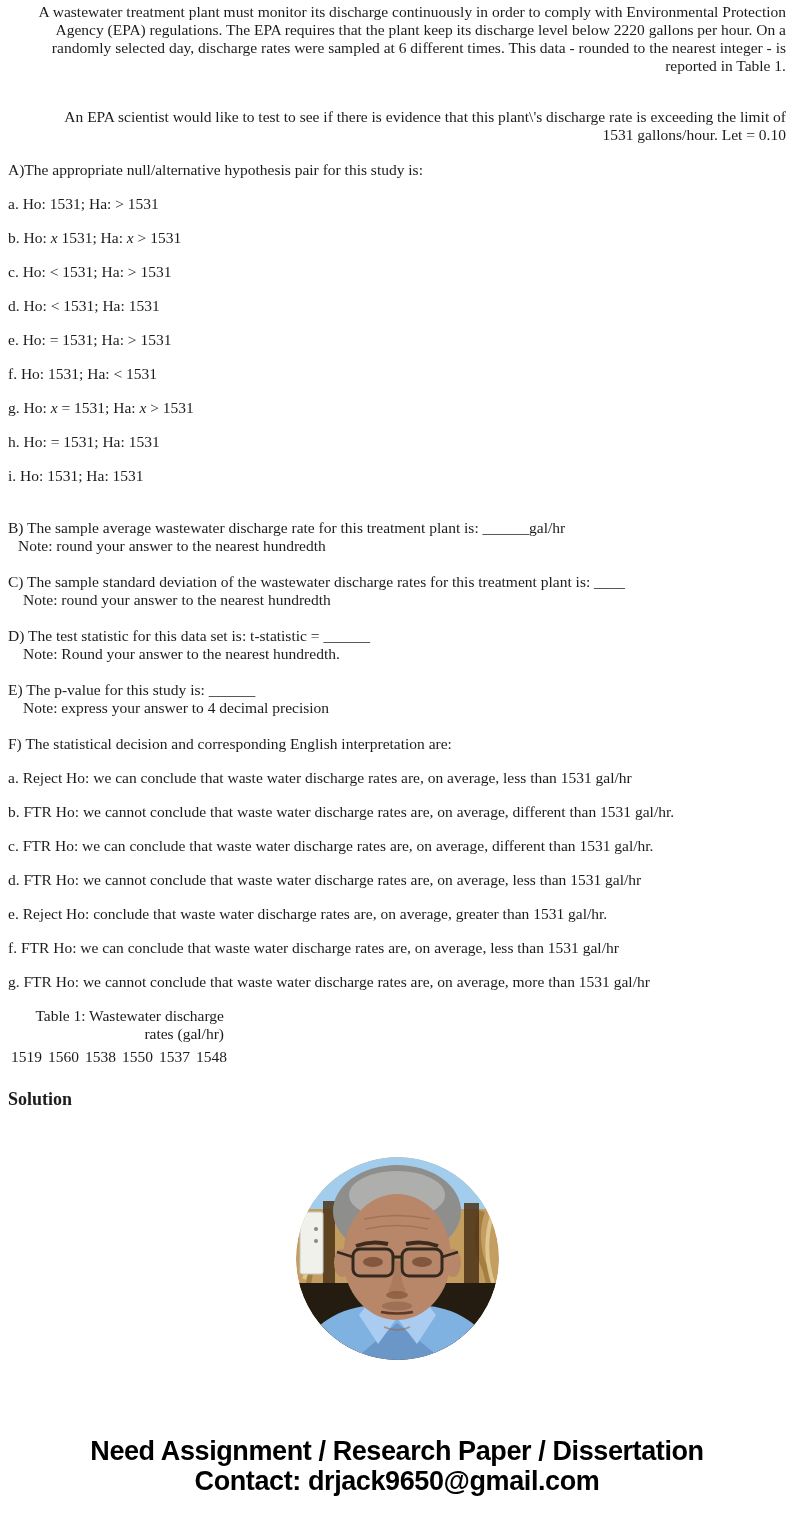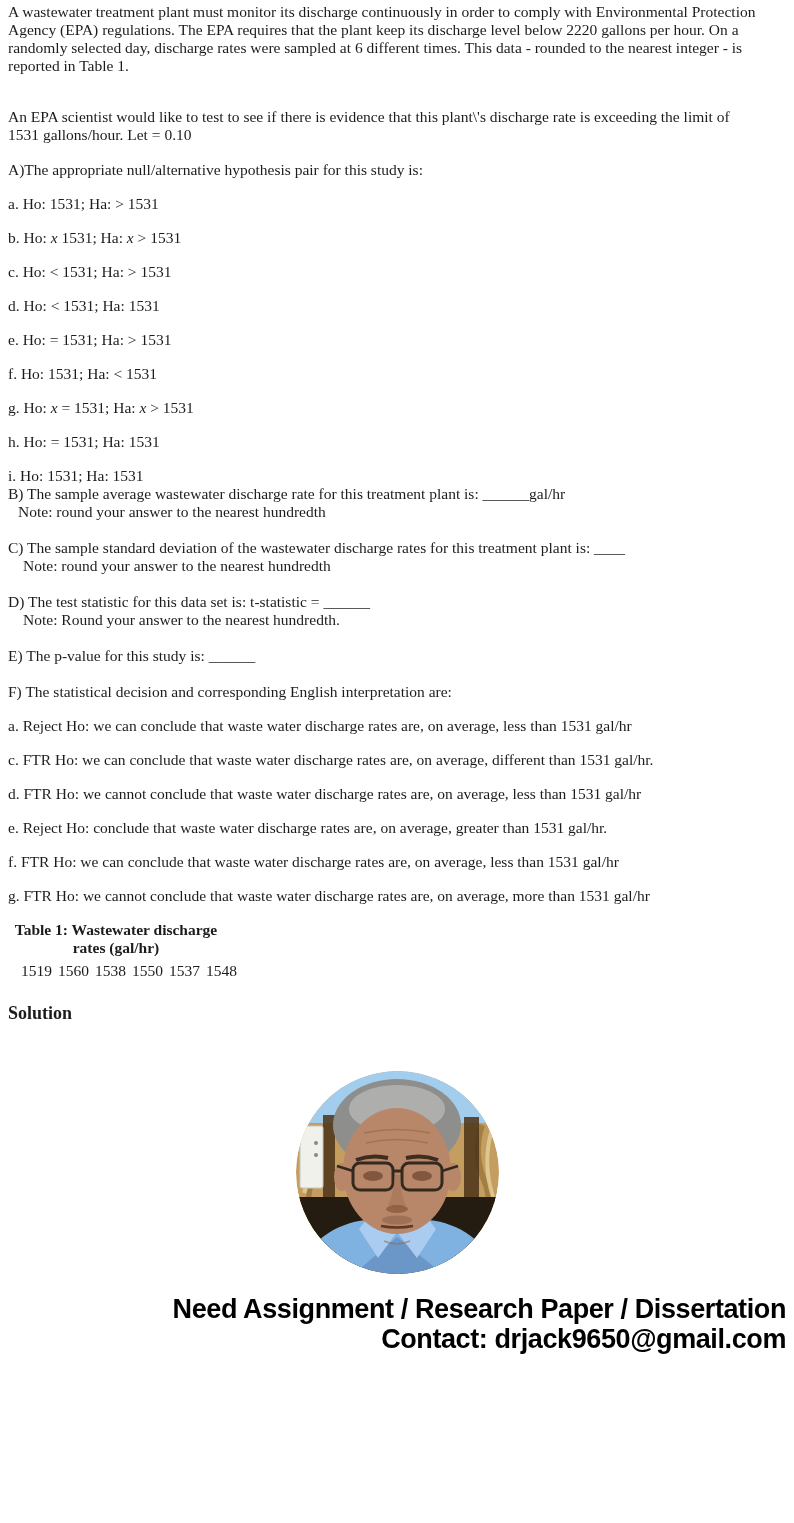--- a/index.html
+++ b/index.html
@@ -8,38 +8,38 @@
     height: 1523px;
     box-sizing: border-box;
     padding: 3px 8px 0 8px;
     overflow: hidden;
     font-family: "Liberation Serif", serif;
     font-size: 15.5px;
     line-height: 18px;
     color: #1c1c1c;
   }
   .para { margin: 0; }
-  .ln { display: block; white-space: pre-wrap; }
+  .ln { display: block; white-space: pre-wrap; text-align: right; }
   .scenario { margin-top: 33px; }
   .qa-header { margin-top: 17px; }
   .opt { margin-top: 16px; }
-  .qblock-first { }
+  .qblock-first { margin-top: 34px; }
   .qblock { margin-top: 18px; }
   .note { padding-left: 15px; }
   .note-b { padding-left: 10px; }
   .var { font-style: italic; }
   .table-wrap { margin-top: 16px; width: 216px; }
-  .table-caption { text-align: center; font-weight: bold; }
-  .table-row { margin-left: 13px; margin-top: 5px; display: flex; gap: 6px; }
+  .table-caption { text-align: center; }
+  .table-row { margin-left: 3px; margin-top: 5px; display: flex; gap: 6px; }
   .solution { margin-top: 24px; font-weight: bold; font-size: 18px; line-height: 19px; }
   .avatar-wrap { margin-top: 48px; display: flex; justify-content: center; }
   .avatar-wrap svg { display: block; border-radius: 50%; }
   .footer {
-    margin-top: 20px;
-    text-align: right;
+    margin-top: 76px;
+    text-align: center;
     font-family: "Liberation Sans", sans-serif;
     font-weight: bold;
     font-size: 27px;
     line-height: 30px;
     letter-spacing: -0.4px;
     color: #000000;
   }
 </style>
 </head>
 <body>
@@ -81,25 +81,27 @@
     <p class="para note">Note: round your answer to the nearest hundredth</p>
   </section>
 
   <section class="qblock">
     <p class="para">D) The test statistic for this data set is: t-statistic = ______</p>
     <p class="para note">Note: Round your answer to the nearest hundredth.</p>
   </section>
 
   <section class="qblock">
     <p class="para">E) The p-value for this study is: ______</p>
+    <p class="para note">Note: express your answer to 4 decimal precision</p>
   </section>
 
   <section>
     <p class="para qblock">F) The statistical decision and corresponding English interpretation are:</p>
     <p class="para opt">a. Reject Ho: we can conclude that waste water discharge rates are, on average, less than 1531 gal/hr</p>
+    <p class="para opt">b. FTR Ho: we cannot conclude that waste water discharge rates are, on average, different than 1531 gal/hr.</p>
     <p class="para opt">c. FTR Ho: we can conclude that waste water discharge rates are, on average, different than 1531 gal/hr.</p>
     <p class="para opt">d. FTR Ho: we cannot conclude that waste water discharge rates are, on average, less than 1531 gal/hr</p>
     <p class="para opt">e. Reject Ho: conclude that waste water discharge rates are, on average, greater than 1531 gal/hr.</p>
     <p class="para opt">f. FTR Ho: we can conclude that waste water discharge rates are, on average, less than 1531 gal/hr</p>
     <p class="para opt">g. FTR Ho: we cannot conclude that waste water discharge rates are, on average, more than 1531 gal/hr</p>
   </section>
 
   <section class="table-wrap">
     <div class="table-caption">
       <span class="ln">Table 1: Wastewater discharge</span>

